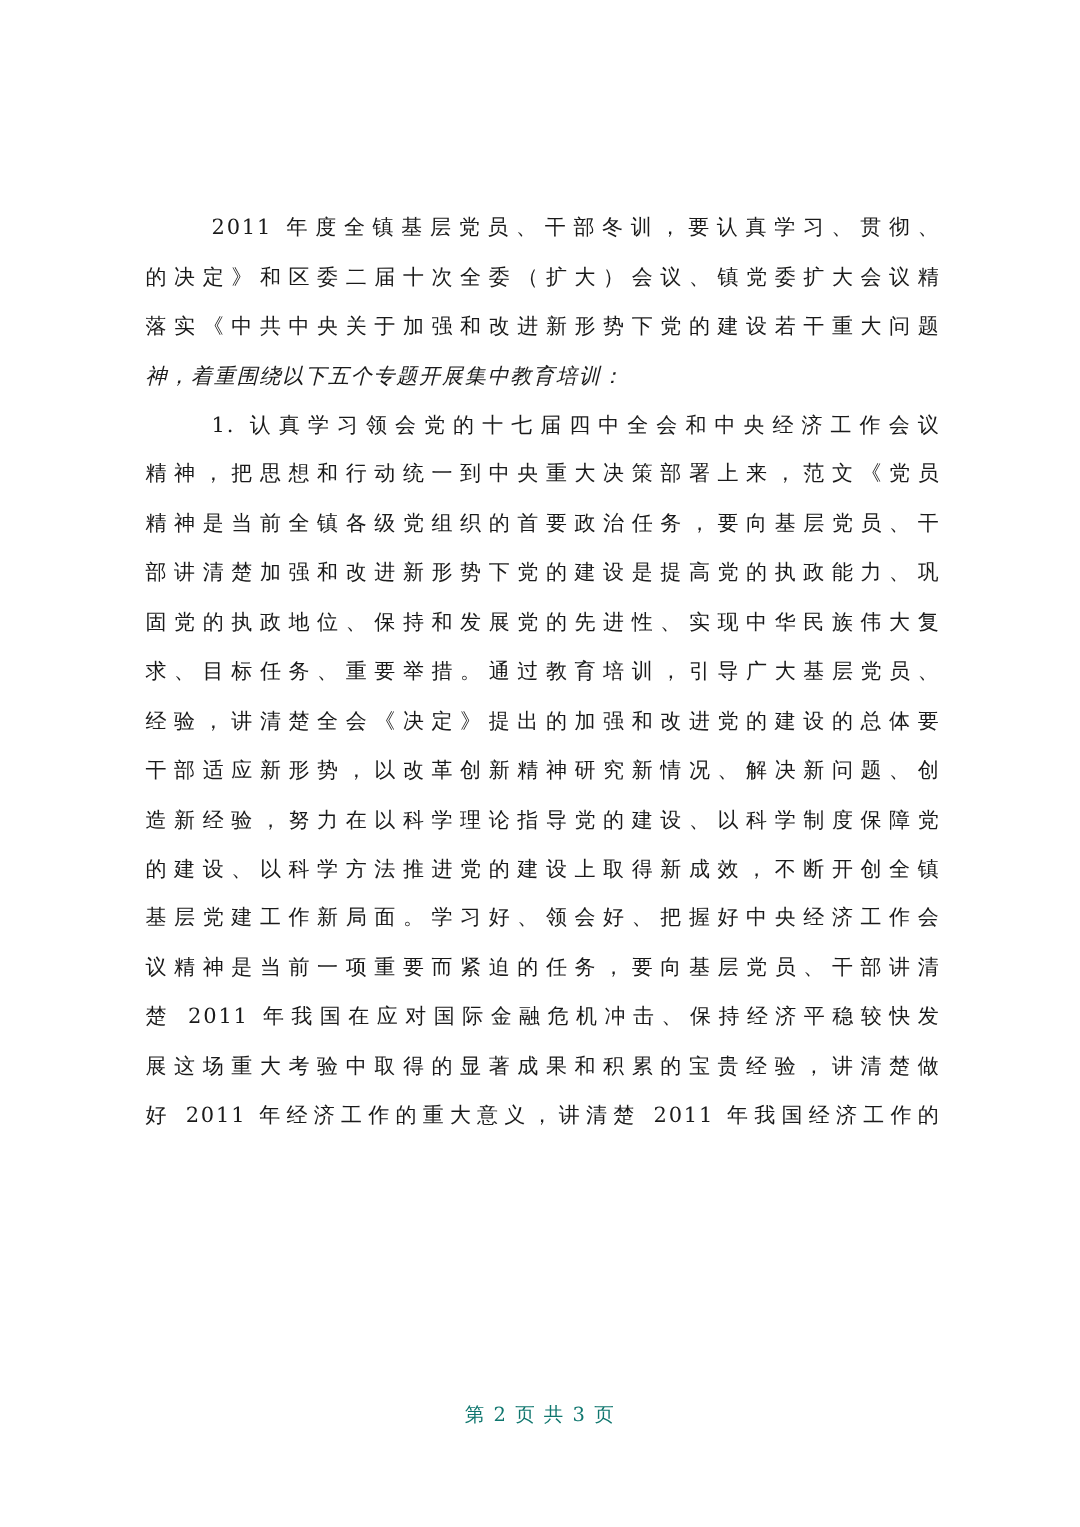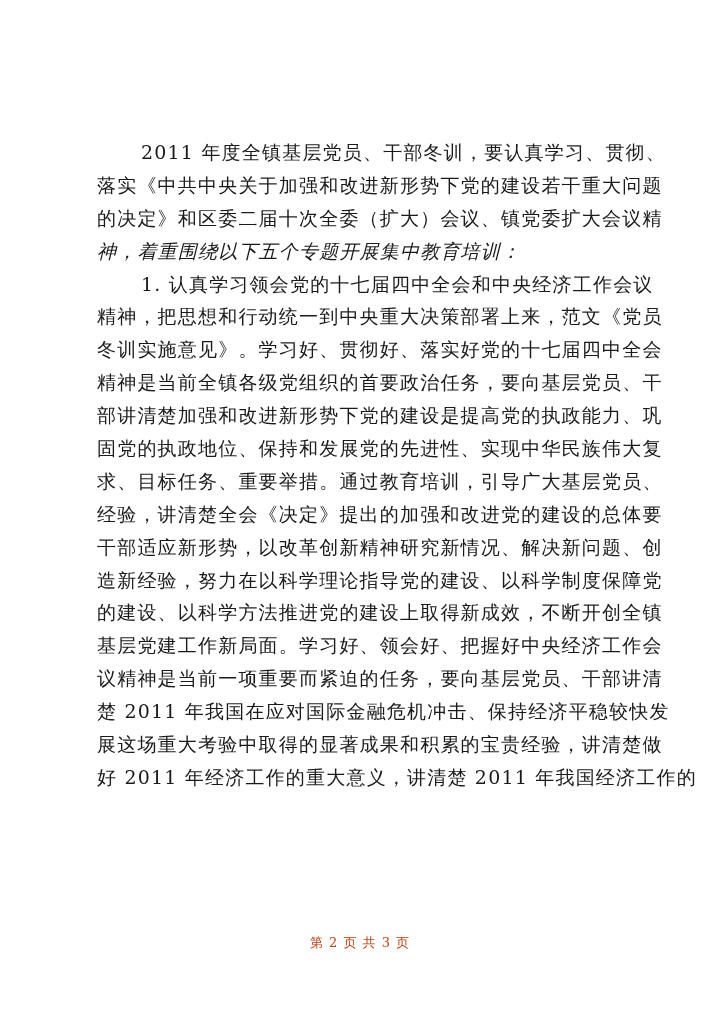--- a/index.html
+++ b/index.html
@@ -25,59 +25,58 @@
     .body-text {
       position: absolute;
       left: 97px;
       top: 136px;
       width: 530px;
     }
     .line {
       display: block;
       height: 32.9px;
       line-height: 32.9px;
-      font-size: 19px;
+      font-size: 14px;
       white-space: nowrap;
       letter-spacing: 1.2px;
       text-align: justify;
       text-align-last: justify;
     }
     .line.last {
       text-align-last: left;
       font-style: italic;
     }
     .indent {
       padding-left: 44px;
     }
     .footer {
       position: absolute;
       left: 0;
       width: 720px;
       top: 934px;
       text-align: center;
       font-size: 13px;
-      color: #c2410c;
+      color: #0f766e;
       letter-spacing: 1px;
     }
   </style>
 </head>
 <body>
 
 <div class="page">
   <div class="body-text">
     <div>
       <span class="line indent">2011 年度全镇基层党员、干部冬训，要认真学习、贯彻、</span>
+      <span class="line">的决定》和区委二届十次全委（扩大）会议、镇党委扩大会议精</span>
       <span class="line">落实《中共中央关于加强和改进新形势下党的建设若干重大问题</span>
-      <span class="line">的决定》和区委二届十次全委（扩大）会议、镇党委扩大会议精</span>
       <span class="line last">神，着重围绕以下五个专题开展集中教育培训：</span>
     </div>
     <div>
       <span class="line indent">1. 认真学习领会党的十七届四中全会和中央经济工作会议</span>
       <span class="line">精神，把思想和行动统一到中央重大决策部署上来，范文《党员</span>
-      <span class="line">冬训实施意见》。学习好、贯彻好、落实好党的十七届四中全会</span>
       <span class="line">精神是当前全镇各级党组织的首要政治任务，要向基层党员、干</span>
       <span class="line">部讲清楚加强和改进新形势下党的建设是提高党的执政能力、巩</span>
       <span class="line">固党的执政地位、保持和发展党的先进性、实现中华民族伟大复</span>
       <span class="line">求、目标任务、重要举措。通过教育培训，引导广大基层党员、</span>
       <span class="line">经验，讲清楚全会《决定》提出的加强和改进党的建设的总体要</span>
       <span class="line">干部适应新形势，以改革创新精神研究新情况、解决新问题、创</span>
       <span class="line">造新经验，努力在以科学理论指导党的建设、以科学制度保障党</span>
       <span class="line">的建设、以科学方法推进党的建设上取得新成效，不断开创全镇</span>
       <span class="line">基层党建工作新局面。学习好、领会好、把握好中央经济工作会</span>
       <span class="line">议精神是当前一项重要而紧迫的任务，要向基层党员、干部讲清</span>

